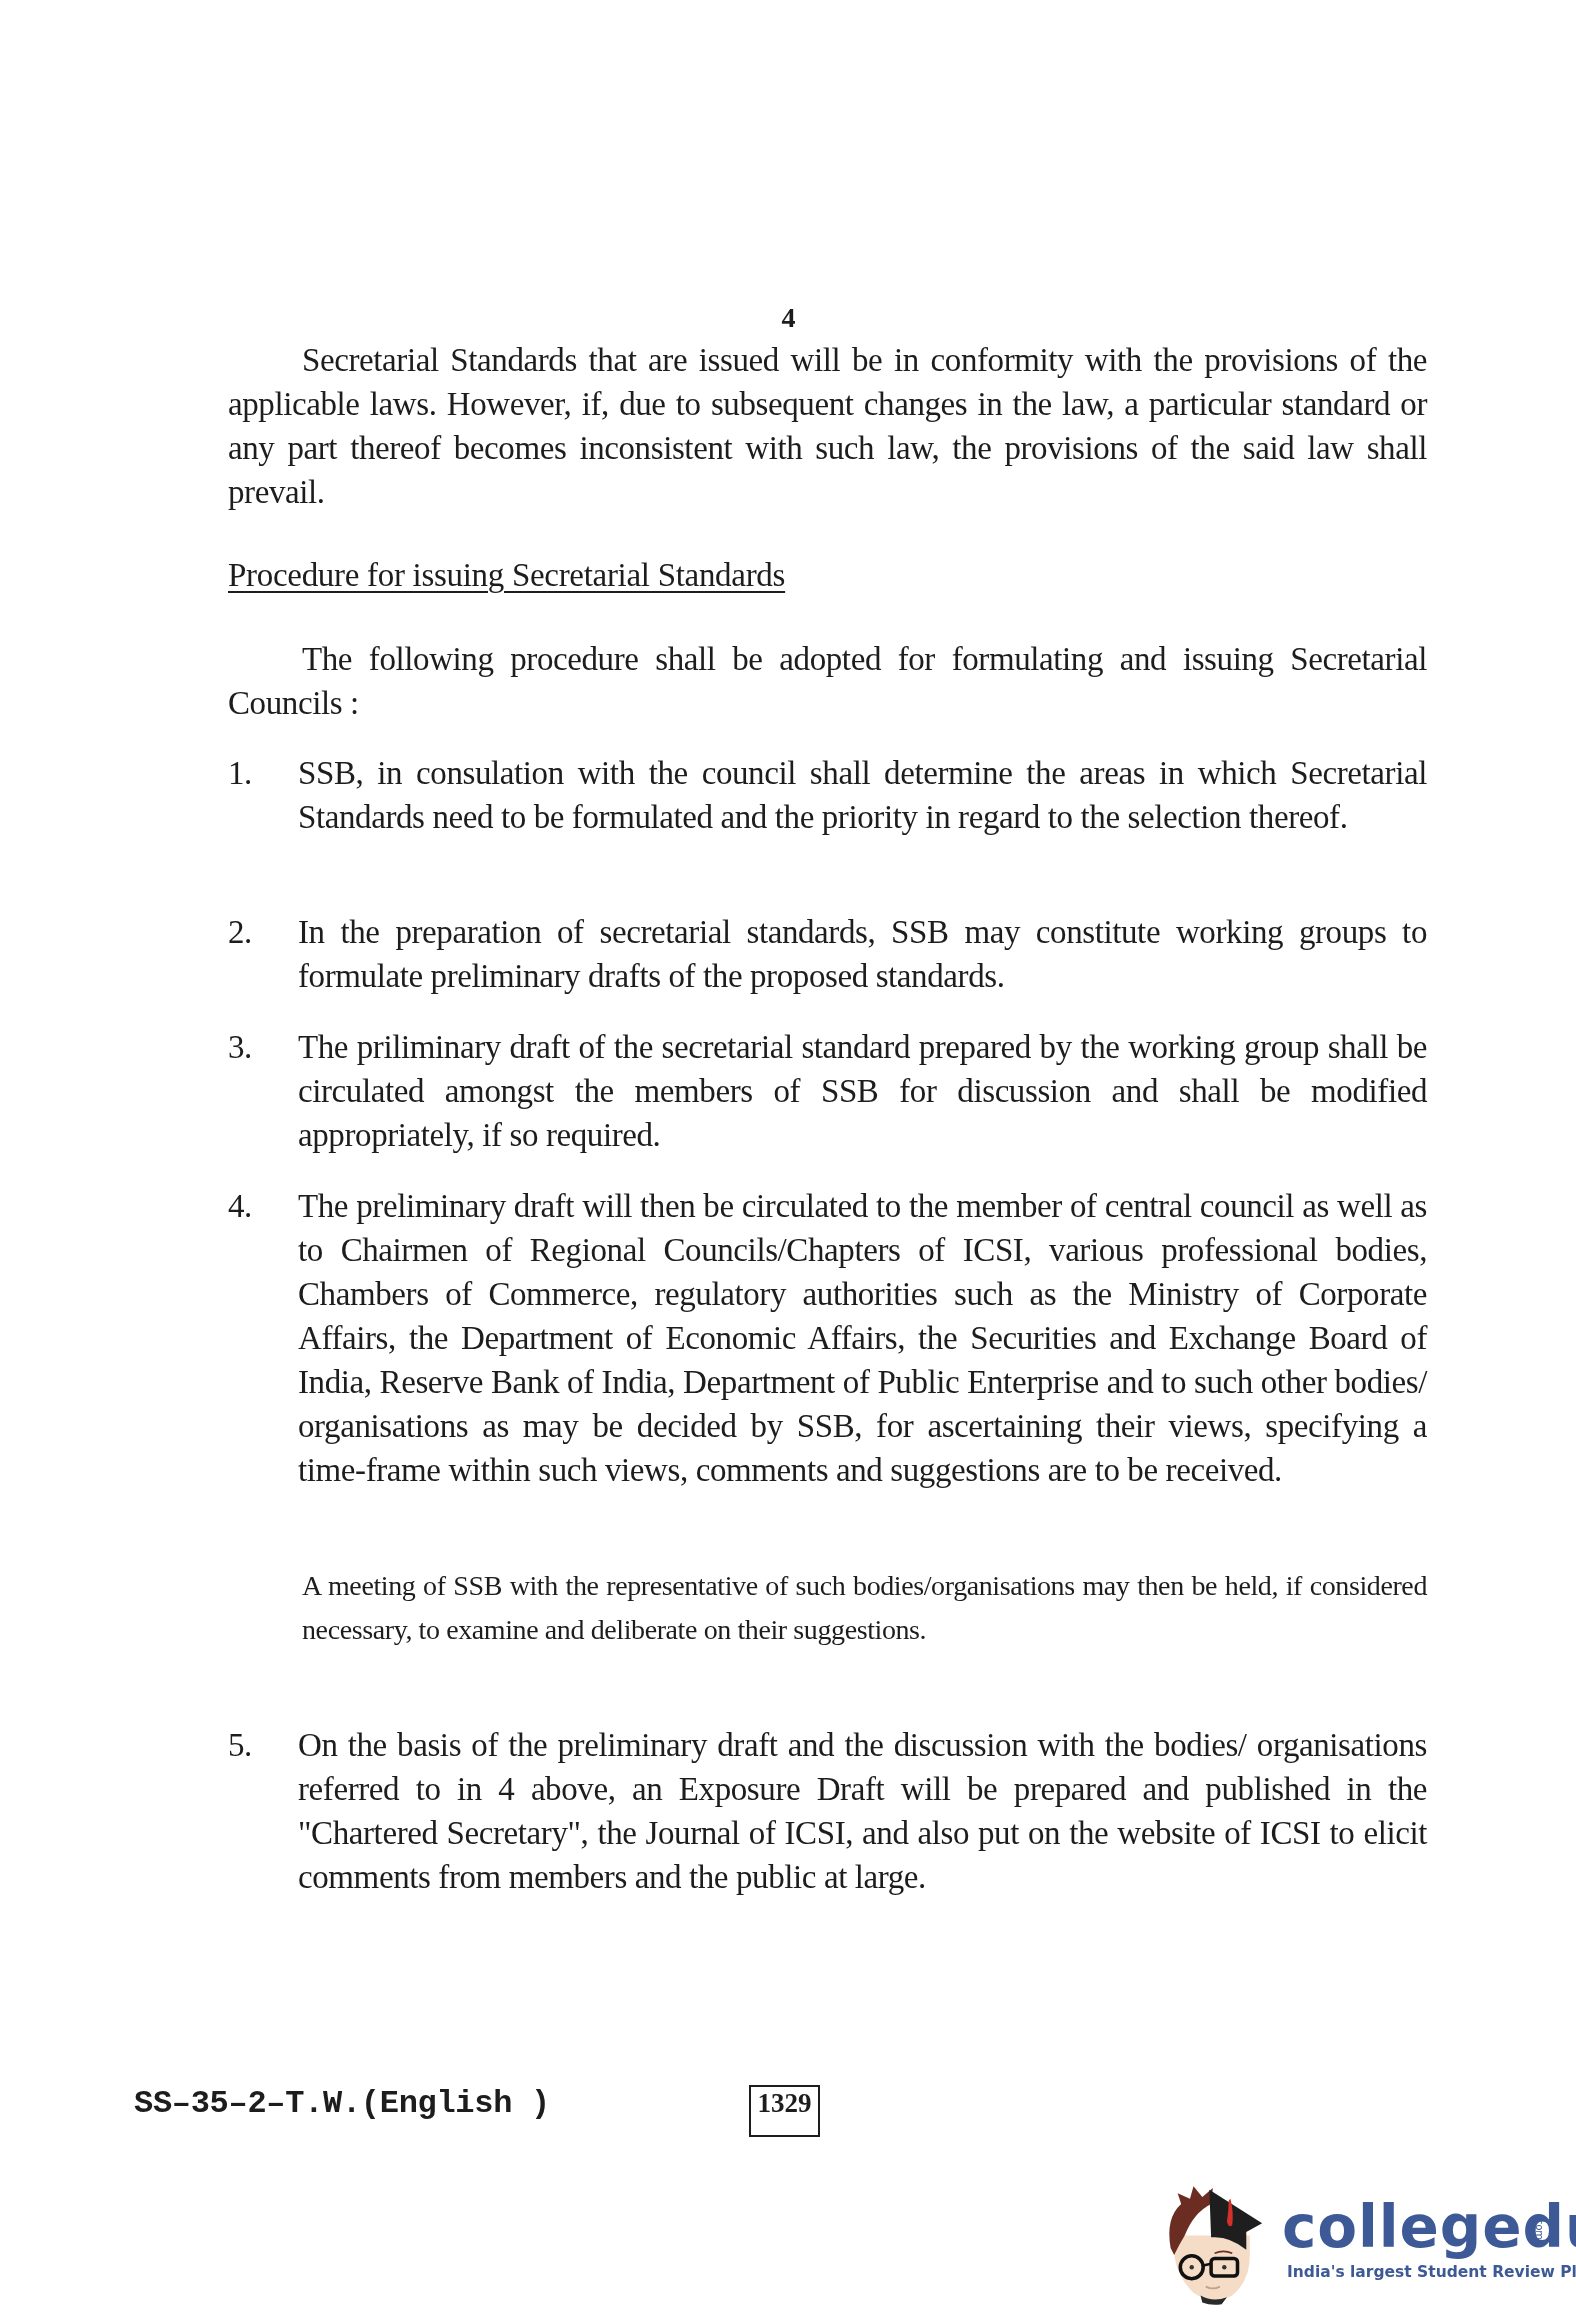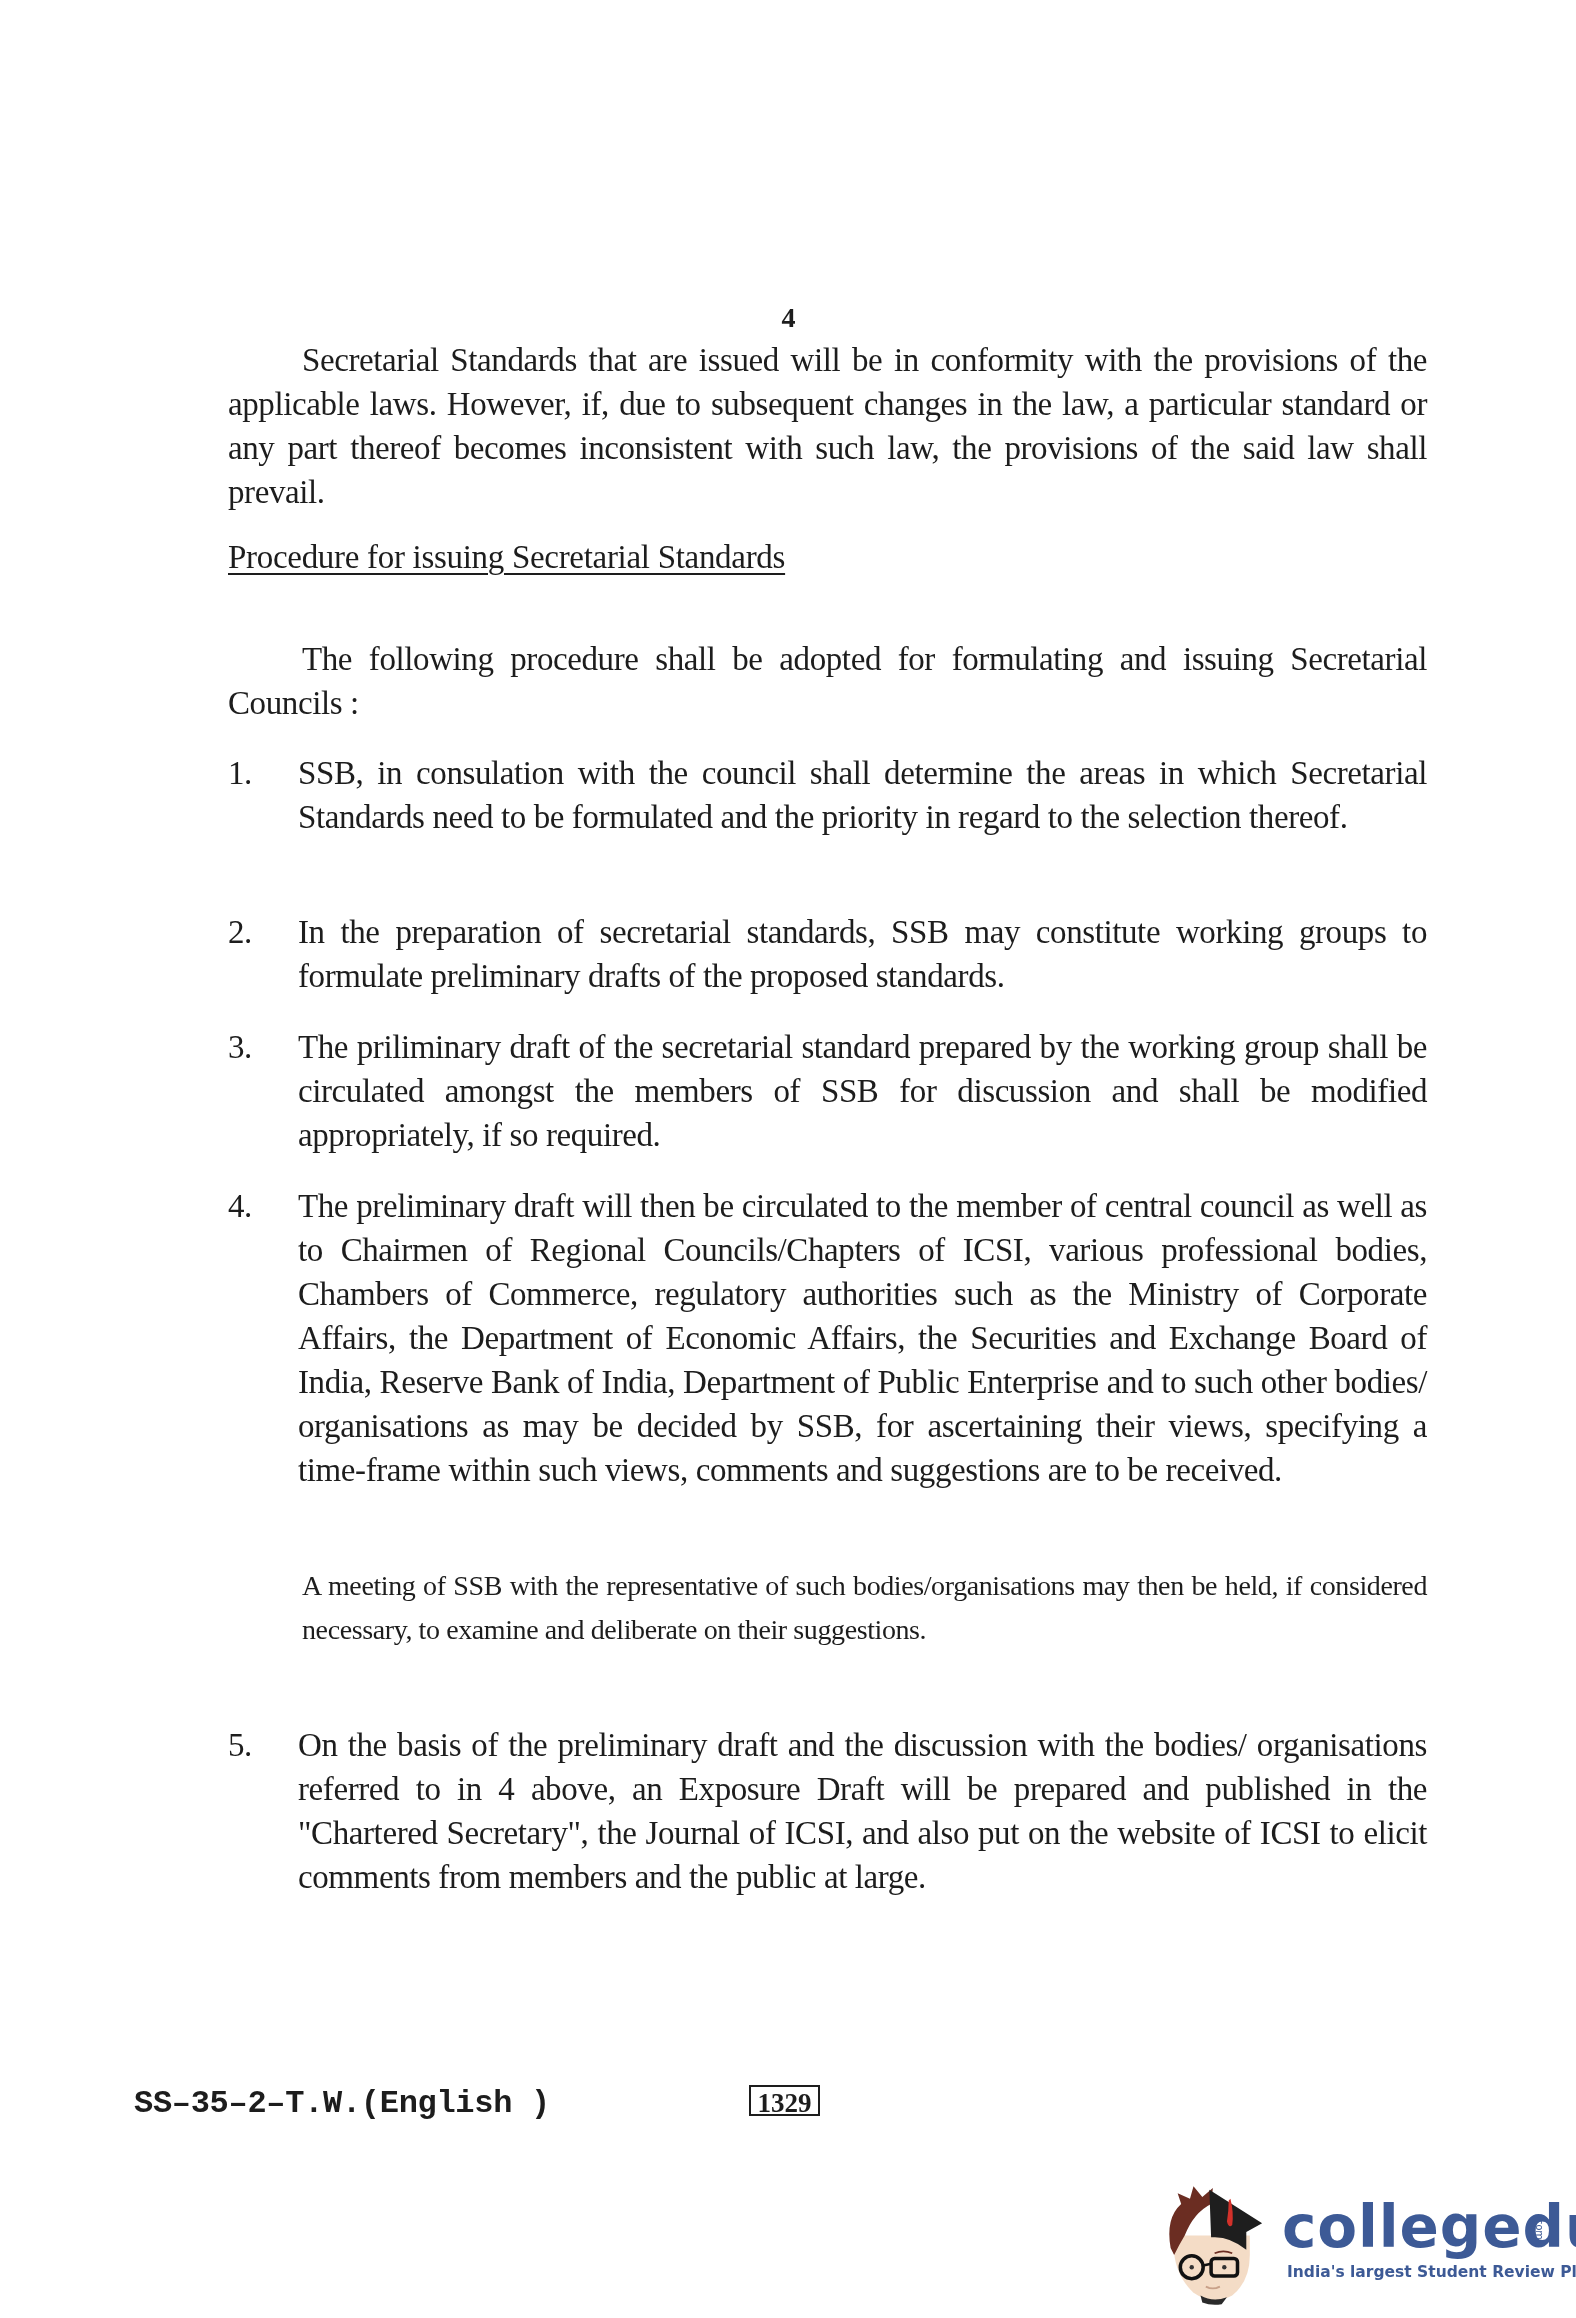--- a/index.html
+++ b/index.html
@@ -9,36 +9,36 @@
     font-family: "Liberation Serif", serif; font-weight: bold; font-size: 28px; line-height: 35px;
   }
   .text-col {
     position: absolute; left: 228px; width: 1199px;
     font-family: "Liberation Serif", serif; font-size: 33px; line-height: 44px;
     text-align: justify; letter-spacing: -0.4px;
   }
   .para { margin: 0; }
   .indent { text-indent: 74px; }
   .heading {
-    position: absolute; left: 228px; top: 535px;
+    position: absolute; left: 228px; top: 553px;
     font-family: "Liberation Serif", serif; font-size: 33px; line-height: 44px;
     text-decoration: underline; text-underline-offset: 5.3px; text-decoration-thickness: 1.8px;
     letter-spacing: -0.3px;
   }
   .item { position: absolute; left: 228px; width: 1199px; font-family: "Liberation Serif", serif; font-size: 33px; line-height: 44px; letter-spacing: -0.4px; }
   .item .num { position: absolute; left: 0; top: 0; width: 71px; }
   .item .body { margin-left: 70px; text-align: justify; }
   .sub { position: absolute; left: 302px; width: 1125px; font-family: "Liberation Serif", serif; font-size: 28px; line-height: 44px; text-align: justify; letter-spacing: -0.4px; }
   .footer-code {
     position: absolute; left: 134px; top: 2086px;
     font-family: Liberation Mono, monospace; font-weight: bold; font-size: 32px; line-height: 35px;
     letter-spacing: -0.3px;
   }
   .footer-page {
-    position: absolute; left: 749px; top: 2085px; width: 71px; height: 31px;
+    position: absolute; left: 749px; top: 2085px; width: 71px; height: 52px;
     border: 2.6px solid #1d1d1d; box-sizing: border-box;
     font-family: "Liberation Serif", serif; font-weight: bold; font-size: 27px; line-height: 32px;
     text-align: center;
   }
   .logo { position: absolute; left: 1158px; top: 2174px; width: 406px; height: 132px; }
   .logo-face { position: absolute; left: 0; top: 0; width: 115px; height: 132px; }
   .logo-word {
     position: absolute; left: 124px; top: 17.7px;
     font-family: "DejaVu Sans", sans-serif; font-weight: bold; font-size: 58px; line-height: 71px;
     color: #3d5a96; letter-spacing: 0.9px;

